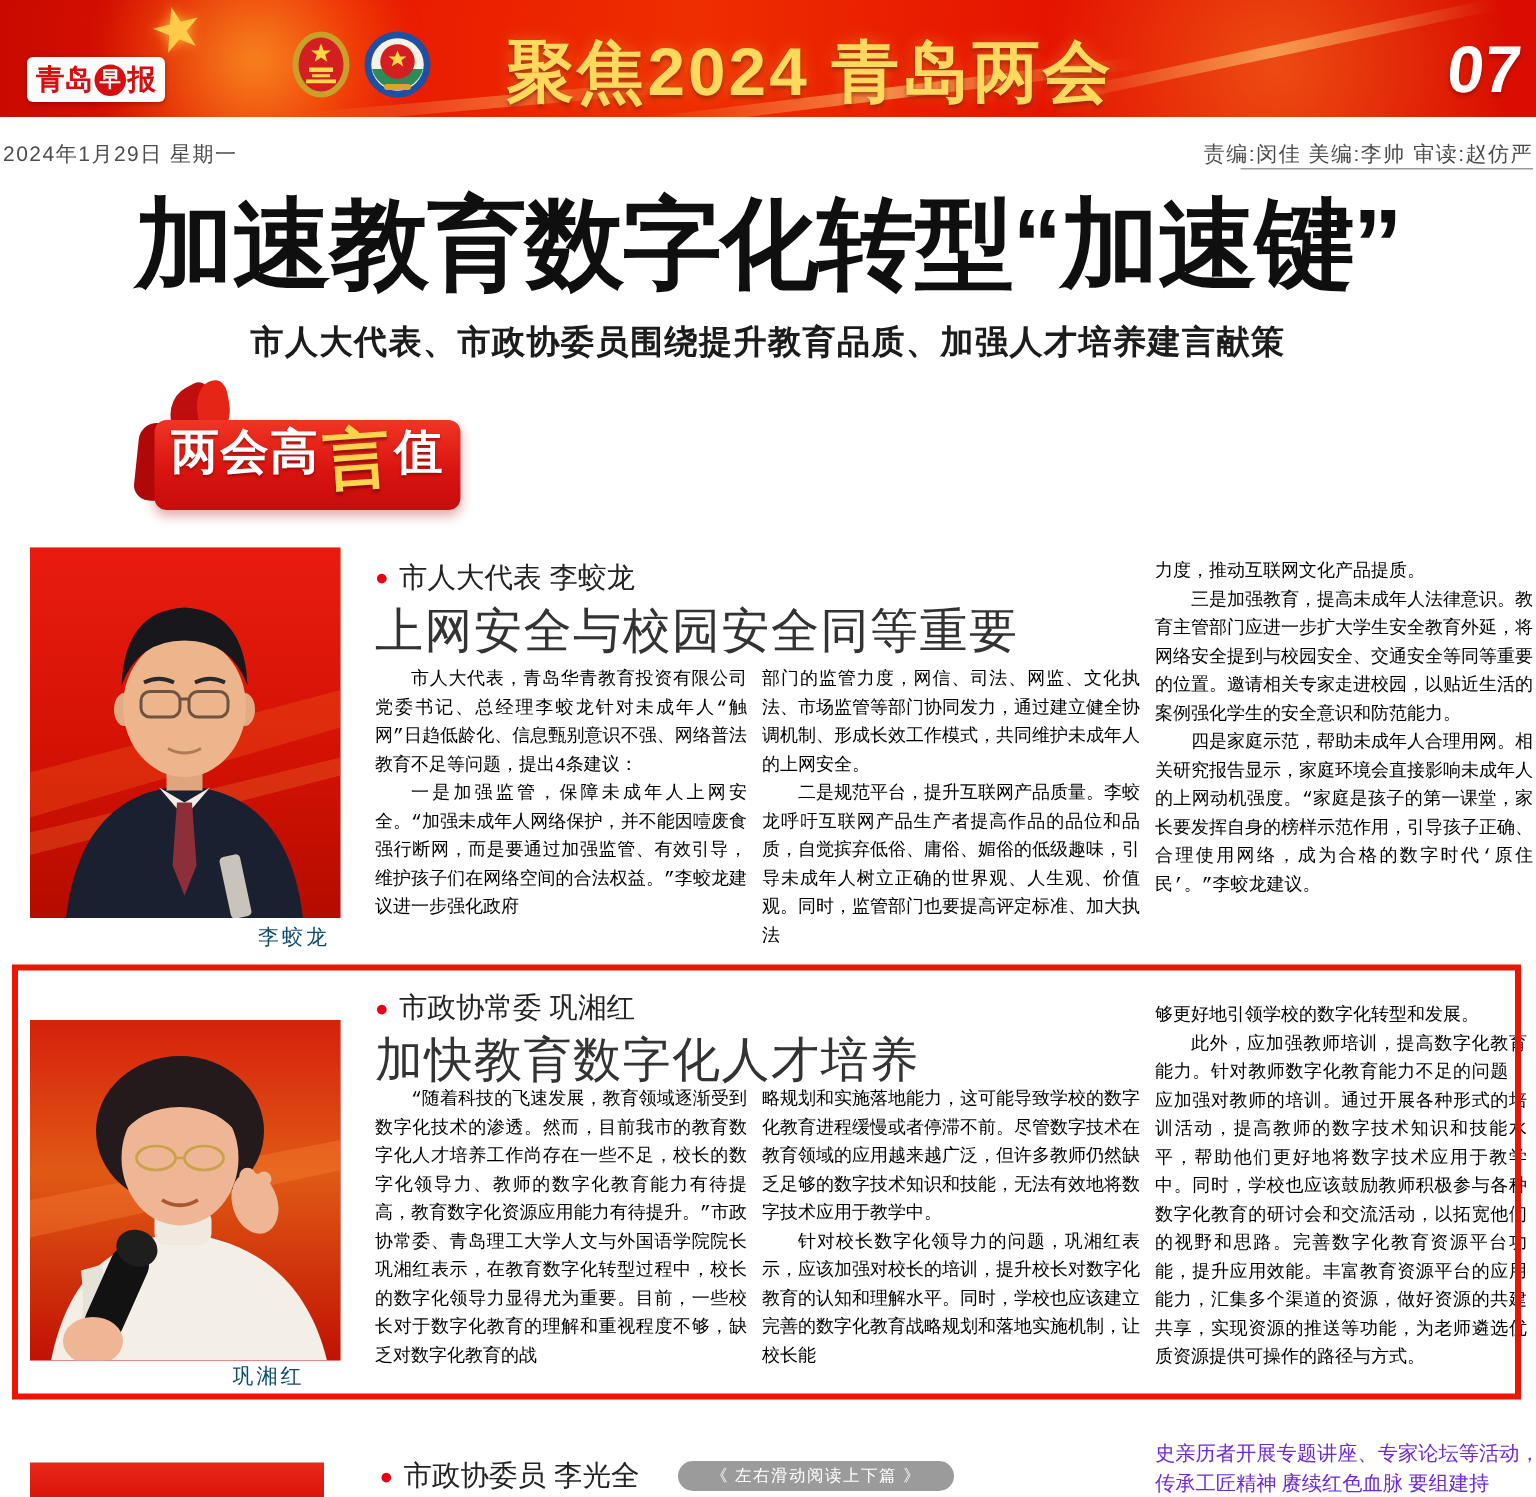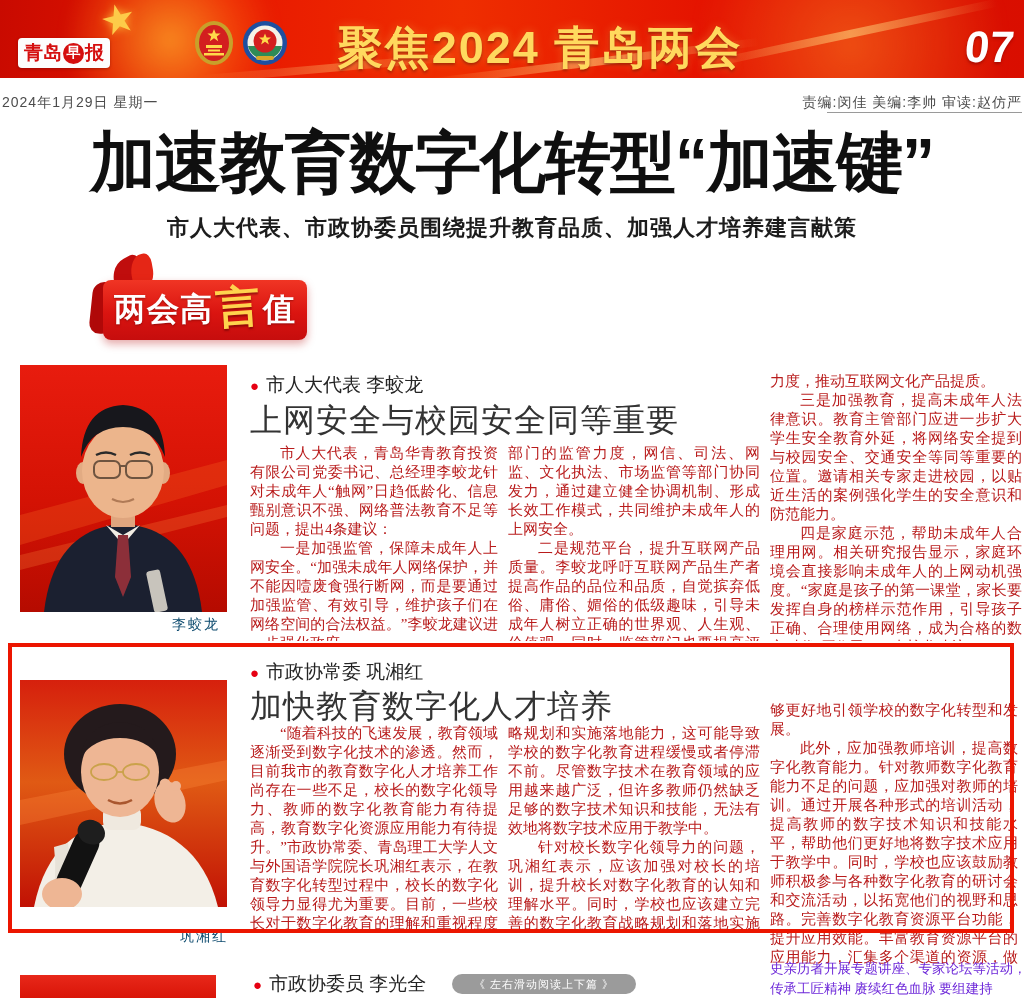--- a/index.html
+++ b/index.html
@@ -51,59 +51,59 @@
   .intro-badge { left:85px; top:256px; width:222px; height:90px; }
   .ribbon-fold1 { position:absolute; left:28px; top:2px; width:34px; height:40px; background:#c00d0d;
                   border-radius:60% 20% 50% 20%; transform:rotate(-28deg); }
   .ribbon-fold2 { position:absolute; left:46px; top:-2px; width:22px; height:34px; background:#e52616;
                   border-radius:60% 30% 50% 20%; transform:rotate(-10deg); }
   .ribbon-side  { position:absolute; left:6px; top:26px; width:26px; height:52px; background:#b00909;
                   border-radius:12px 0 14px 10px; transform:rotate(6deg); }
   .badge-box { position:absolute; left:18px; top:24px; right:0; bottom:6px;
                background:linear-gradient(180deg,#f03524 0%,#da1410 55%,#c60d0d 100%);
                border-radius:8px; box-shadow:0 4px 8px rgba(180,10,10,.35);
-               display:flex; align-items:center; justify-content:center; gap:2px; }
+               display:flex; align-items:flex-start; justify-content:center; gap:2px; }
   .badge-box .w { color:#fff; font-size:32px; font-weight:900; letter-spacing:1px;
                   text-shadow:0 1px 2px rgba(90,0,0,.5); }
   .badge-box .g { color:#ffd34d; font-size:44px; font-weight:900; margin:0 1px;
                   transform:translateY(-3px) rotate(-4deg); text-shadow:0 2px 2px rgba(90,0,0,.55); }
   .intro-text { left:340px; top:262px; width:596px; font-family:"Liberation Serif", serif;
                 font-size:17px; line-height:1.62; color:#2c2c2c; text-align:justify; text-indent:2em; }
 
   
   .kicker { display:flex; align-items:center; gap:7px; font-size:19px; color:#242424; font-weight:500; }
   .kicker .bullet { color:#e60012; font-size:15px; line-height:1; }
   .art-title { font-size:32px; color:#333; font-weight:400; letter-spacing:1px; }
-  .bodycol { font-family:Liberation Serif, serif; font-size:15px; line-height:19px;
-             color:#b91c1c; text-align:justify; overflow:hidden; }
+  .bodycol { font-family:Liberation Mono, monospace; font-size:12px; line-height:19px;
+             color:#000000; text-align:justify; overflow:hidden; }
   .bodycol p { text-indent:2em; }
   .bodycol p.noindent { text-indent:0; }
   .photo { overflow:hidden; background:#c9170a; }
   .photo svg { display:block; }
   .caption { font-family:"Liberation Serif", serif; font-size:14px; color:#0c4a6e;
              text-align:right; letter-spacing:2px; }
 
   .a1-photo { left:20px; top:365px; width:207px; height:247px; }
   .a1-caption { left:20px; top:616px; width:200px; }
   .a1-kicker { left:250px; top:372px; }
   .a1-title  { left:250px; top:399px; }
   .a1-c1 { left:250px; top:444px; width:248px; height:197px; }
   .a1-c2 { left:508px; top:444px; width:252px; height:197px; }
   .a1-c3 { left:770px; top:372px; width:252px; height:269px; }
 
   .highlight-box { left:8px; top:643px; width:1006px; height:290px;
                    border:4px solid #ec1500; z-index:40; pointer-events:none; }
 
   .a2-photo { left:20px; top:680px; width:207px; height:227px; }
-  .a2-caption { left:28px; top:909px; width:200px;margin-top:19px; }
+  .a2-caption { left:3px; top:909px; width:200px; }
   .a2-kicker { left:250px; top:659px; }
   .a2-title  { left:250px; top:685px; }
   .a2-c1 { left:250px; top:724px; width:248px; height:207px; }
   .a2-c2 { left:508px; top:724px; width:252px; height:207px; }
-  .a2-c3 { left:770px; top:668px; width:248px; height:263px;margin-top:33px; }
+  .a2-c3 { left:770px; top:668px; width:248px; height:263px; }
 
   
   .a3-photo { left:20px; top:975px; width:196px; height:23px;
               background:linear-gradient(180deg,#e8281a,#d91508); }
   .a3-kicker { left:253px; top:971px; }
   .swipe-badge { left:452px; top:974px; height:20px; line-height:20px; padding:0 22px;
                  background:#9b9b9b; border-radius:10px; color:#fff; font-size:11px;
                  letter-spacing:1px; }
   .a3-lines { left:770px; top:959px; width:254px; font-family:"Liberation Serif", serif;
               font-size:13.5px; line-height:20px; color:#6d28d9; }

